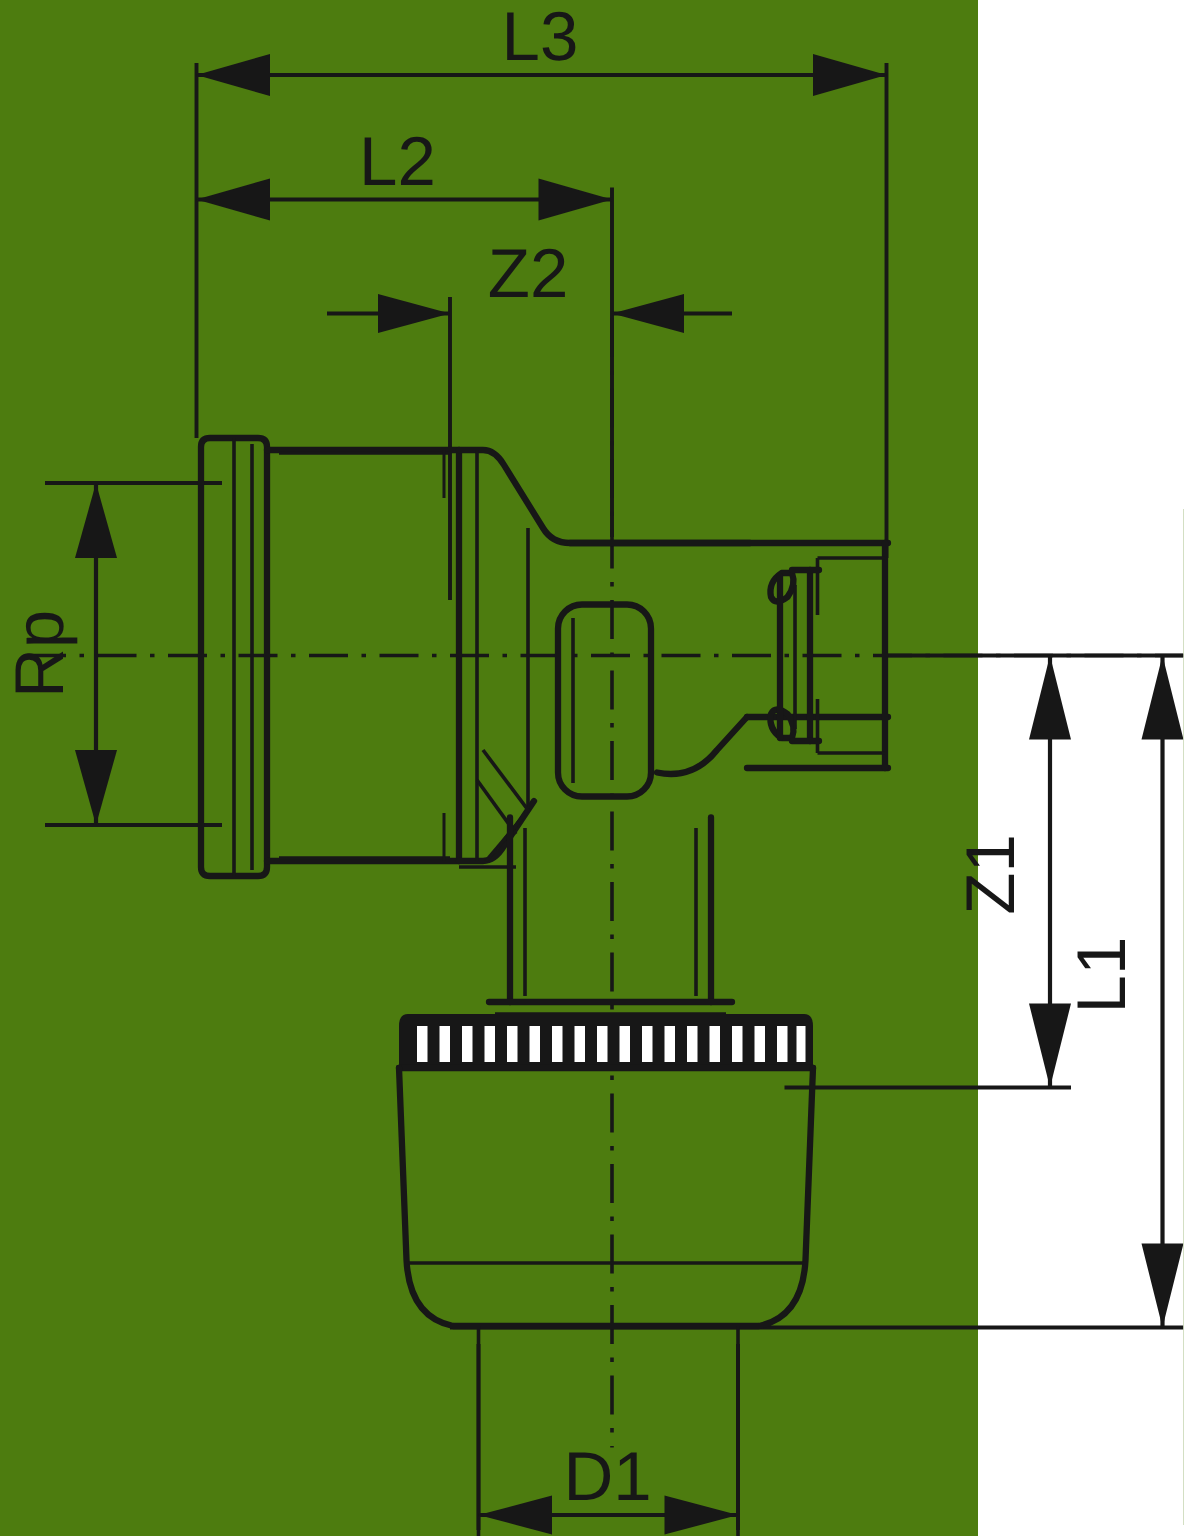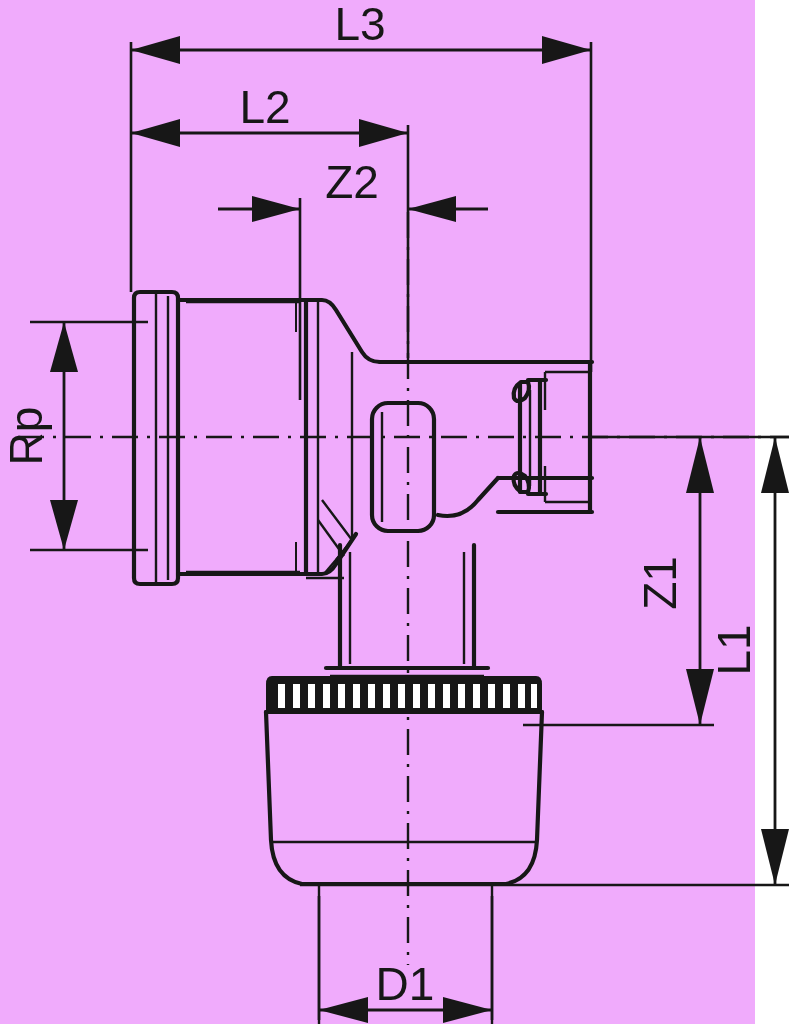--- a/index.html
+++ b/index.html
@@ -1,21 +1,21 @@
 <!DOCTYPE html>
 <html><head>
 <meta charset="utf-8">
 <style>
   html,body{margin:0;padding:0;background:#ffffff;}
   body{
     width:789px;height:1024px;overflow:hidden;
     font-family:"Liberation Sans", sans-serif;
     color:#1a1a1a;
   }
-  #sheet{position:relative;width:755px;height:1024px;background:#f0abfc;}
+  #sheet{position:relative;width:652px;height:1024px;background:#4d7c0f;}
   svg{display:block;}
   .dimtext{
     font-family:"Liberation Sans", sans-serif;
     font-size:46px;
     fill:#171717;
     font-weight:400;
   }
   .part-line{fill:none;stroke:#171717;stroke-width:4.2;stroke-linecap:round;stroke-linejoin:round;}
   .part-line-thin{fill:none;stroke:#171717;stroke-width:2.4;stroke-linecap:butt;stroke-linejoin:miter;}
   .hair{fill:none;stroke:#171717;stroke-width:2.0;stroke-linecap:butt;}

